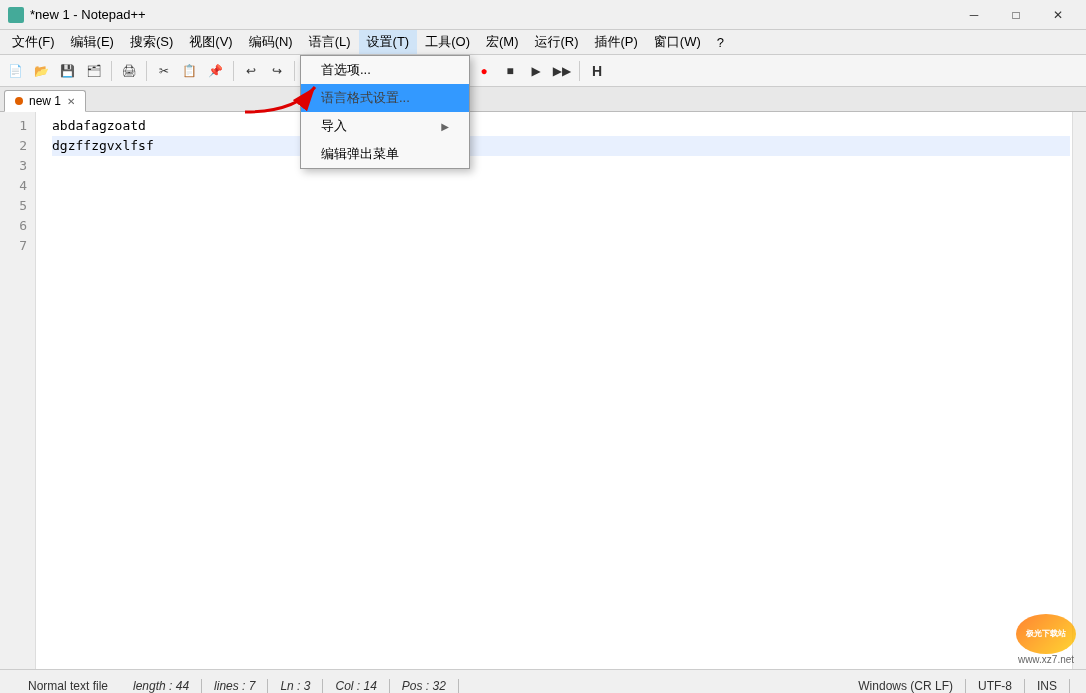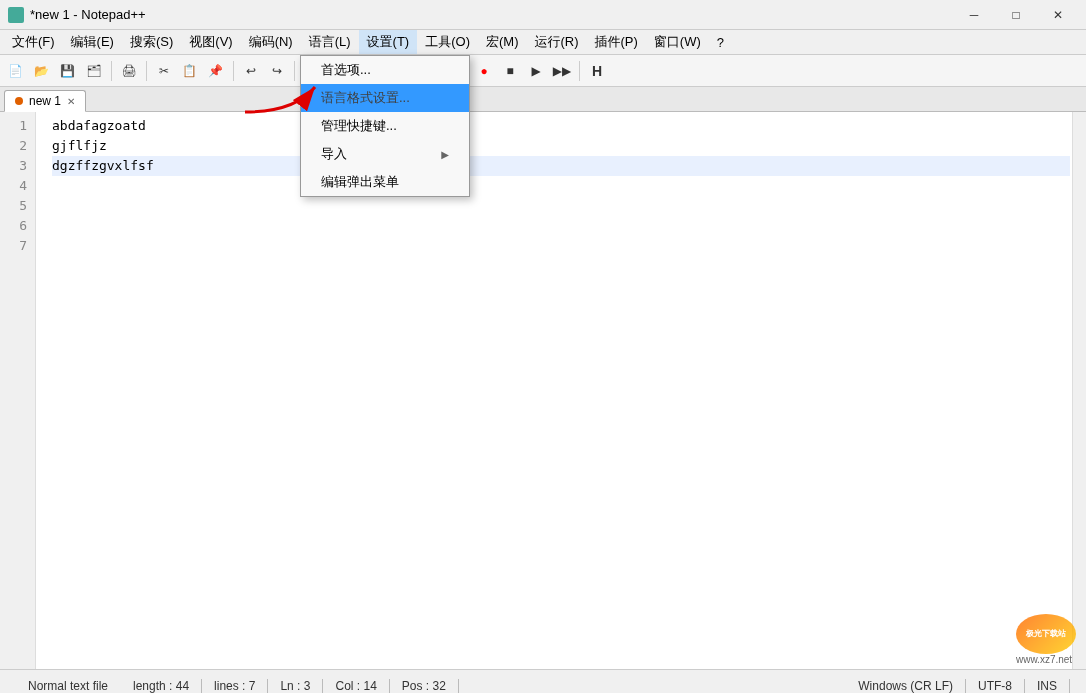--- a/index.html
+++ b/index.html
@@ -190,41 +190,42 @@
       border-right: 1px solid #bbb;
       height: 100%;
       display: flex;
       align-items: center;
     }
     .status-mid {
       flex: 1;
       display: flex;
       align-items: flex-end;
       gap: 0;
+      font-style: italic;
     }
     .status-seg {
       padding: 0 12px;
       border-right: 1px solid #bbb;
       height: 100%;
       display: flex;
       align-items: center;
     }
     .status-right {
       flex: 0 0 auto;
       display: flex;
       align-items: center;
       gap: 0;
     }
     .watermark {
       position: absolute;
       bottom: 28px;
       right: 10px;
       display: flex;
       flex-direction: column;
-      align-items: flex-start;
+      align-items: center;
     }
     .watermark-logo {
       width: 60px;
       height: 40px;
       background: linear-gradient(135deg, #ff6600, #ffcc00);
       border-radius: 50%;
       opacity: 0.8;
       display: flex;
       align-items: center;
       justify-content: center;
@@ -374,21 +375,20 @@
       <div>1</div>
       <div>2</div>
       <div>3</div>
       <div>4</div>
       <div>5</div>
       <div>6</div>
       <div>7</div>
     </div>
   <div id="editor-content">
       <div class="editor-line">abdafagzoatd</div>
-      <div class="editor-line">gjflfjz</div>
       <div class="editor-line highlighted">dgzffzgvxlfsf</div>
       <div class="editor-line"></div>
       <div class="editor-line"></div>
       <div class="editor-line"></div>
       <div class="editor-line"></div>
     </div>
   <div id="editor-scrollbar"></div>
 </div>
 
 <div id="statusbar">
@@ -426,23 +426,20 @@
 </div>
 
 <div id="dropdown-overlay">
 
   <div id="settings-dropdown">
       <div class="dd-item">
         <span>首选项...</span>
       </div>
       <div class="dd-item highlighted">
         <span>语言格式设置...</span>
-      </div>
-      <div class="dd-item">
-        <span>管理快捷键...</span>
       </div>
       <div class="dd-item">
         <span>导入</span>
         <span class="dd-arrow">▶</span>
       </div>
       <div class="dd-item">
         <span>编辑弹出菜单</span>
       </div>
     </div>
 

